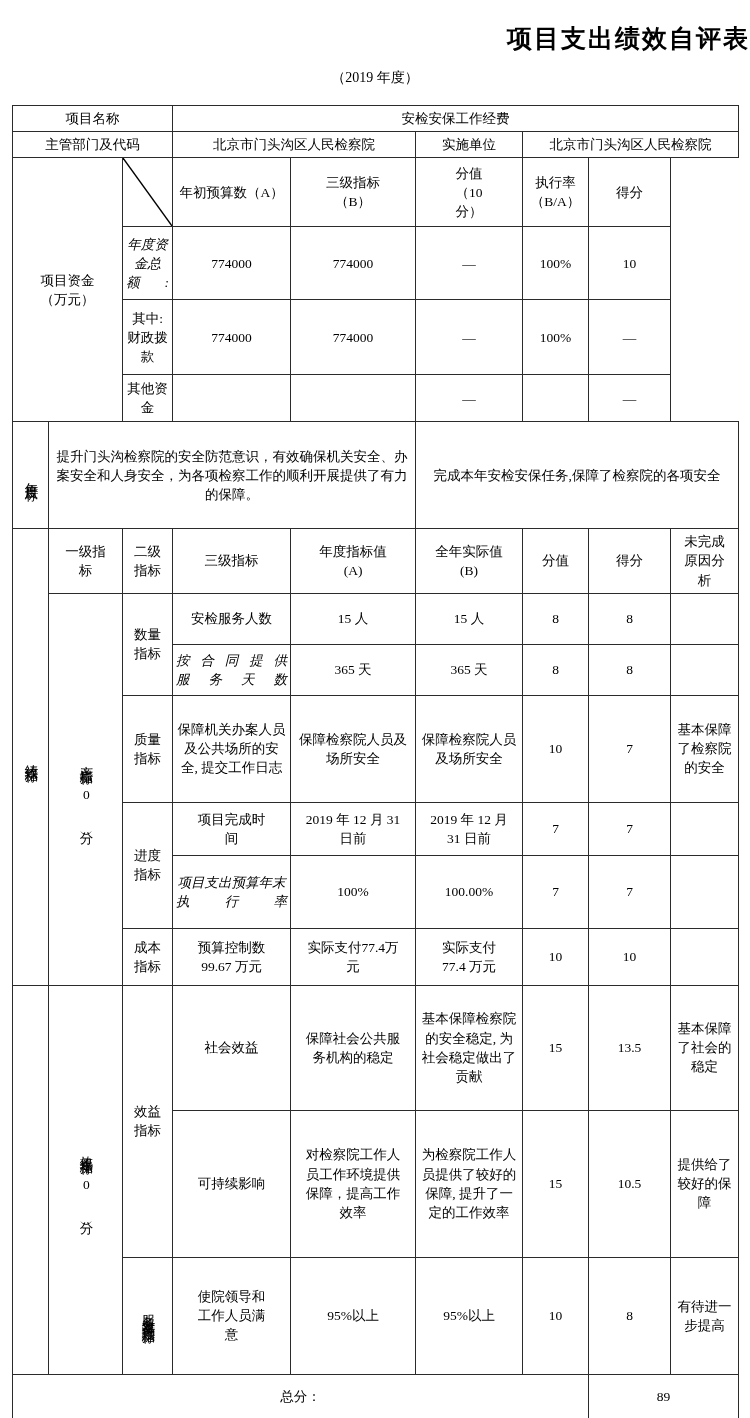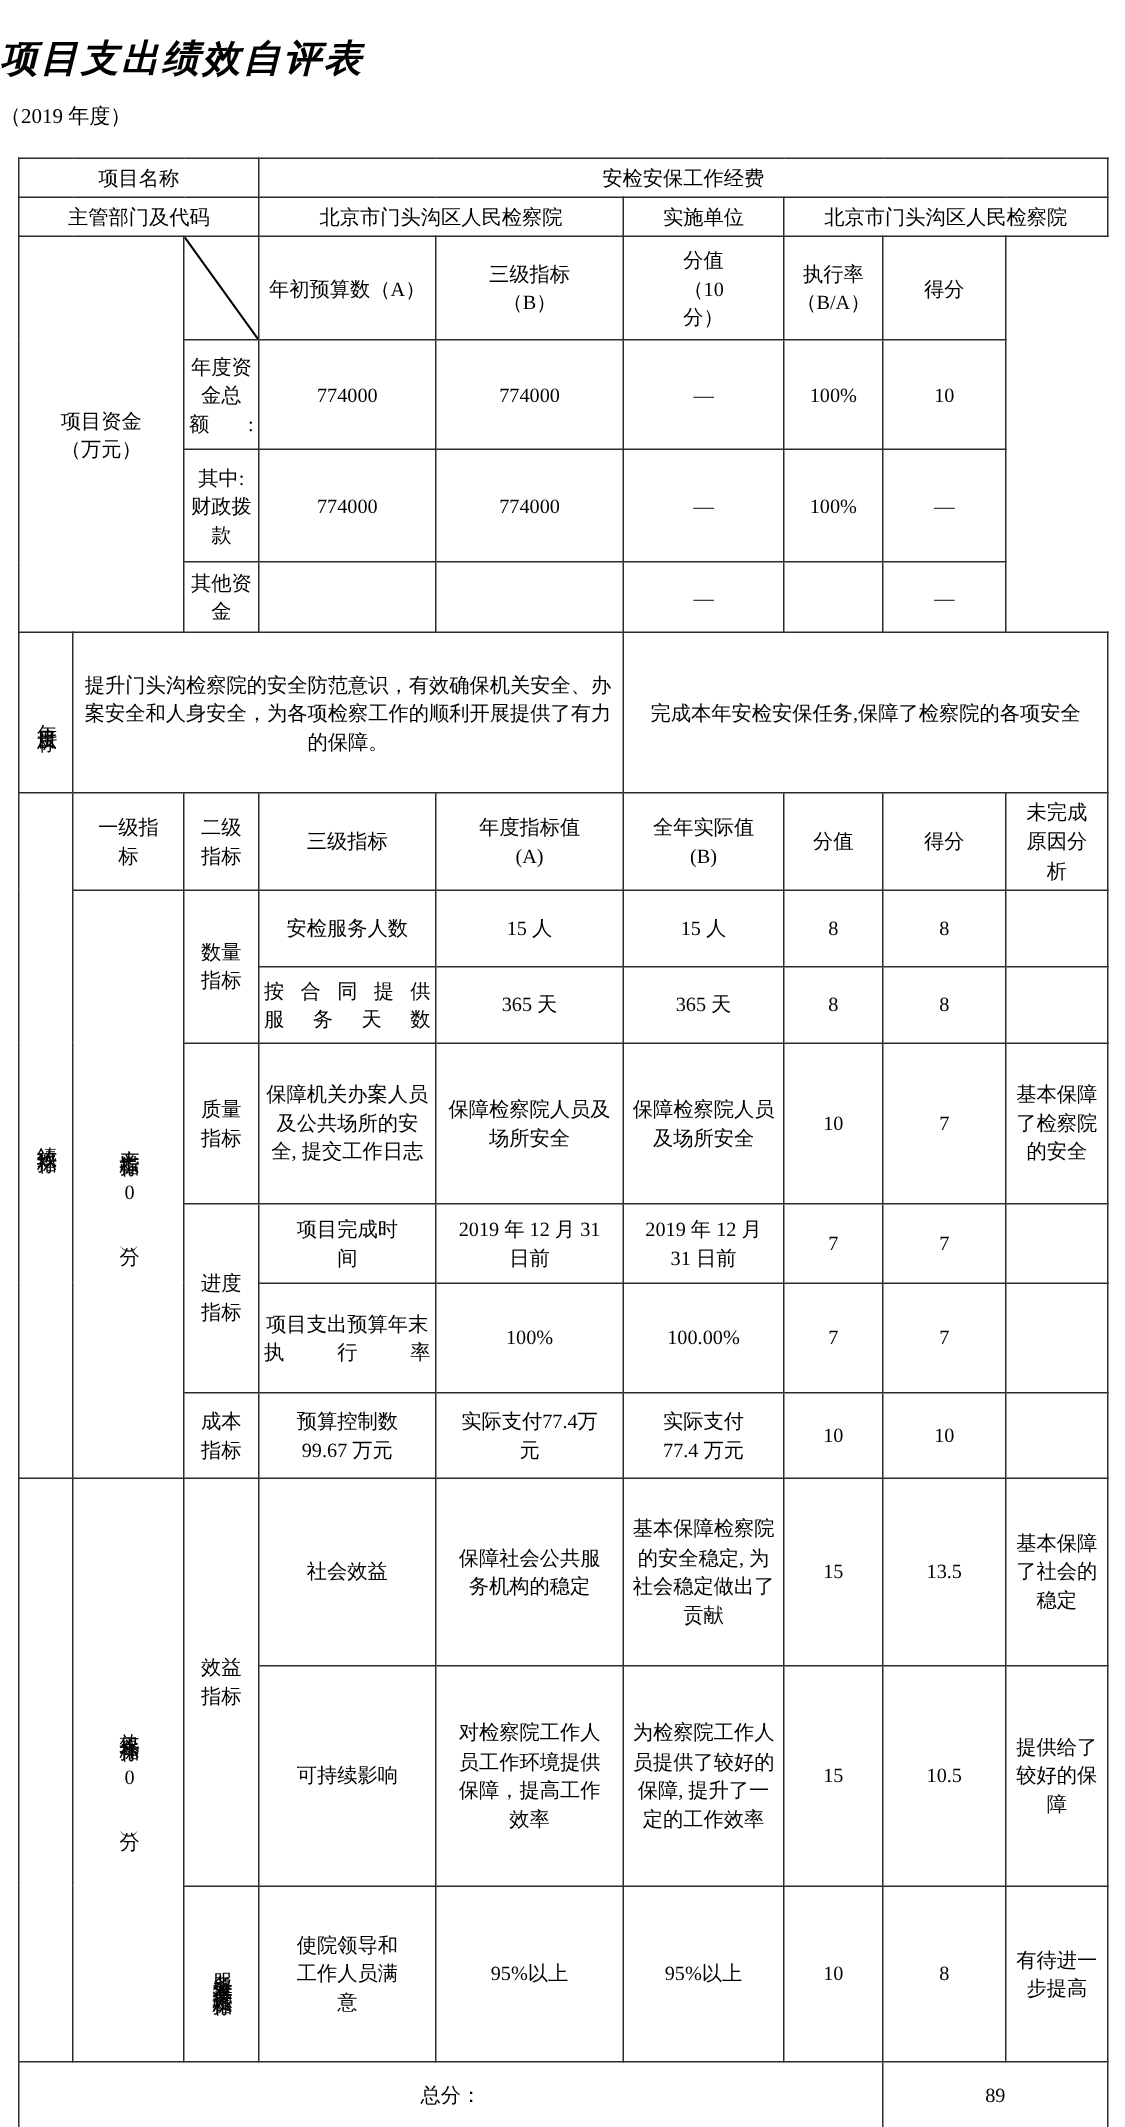--- a/index.html
+++ b/index.html
@@ -3,24 +3,24 @@
 <meta charset="utf-8">
 <style>
   html,body{margin:0;padding:0;}
   body{
     width:750px;height:1418px;background:#ffffff;
     font-family:"Liberation Serif","DejaVu Serif",serif;
     color:#000;overflow:hidden;
   }
   .page{position:relative;width:750px;height:1418px;}
   .title{
-    text-align:left;font-size:25px;font-weight:bold;
-    letter-spacing:2px;margin-top:22px;font-style:italic;
-  }
-  .subtitle{font-size:14px;margin-top:14px;font-family:Liberation Serif, serif;}
+    text-align:right;font-size:25px;font-weight:bold;
+    letter-spacing:2px;margin-top:22px;
+  }
+  .subtitle{text-align:center;font-size:14px;margin-top:14px;font-family:Liberation Serif, serif;}
   table.main{
     border-collapse:collapse;
     width:726px;margin:18px 0 0 12px;
     table-layout:fixed;
   }
   table.main td{
     border:1px solid #2b2b2b;
     font-size:13.5px;
     text-align:center;
     vertical-align:middle;
@@ -37,21 +37,21 @@
   .vwrap{
     writing-mode:vertical-rl;
     text-orientation:upright;
     display:inline-block;
     line-height:1.25;
     letter-spacing:2px;
   }
   td.justify{
     text-align:justify;
     text-align-last:justify;
-    padding-left:7px;padding-right:7px;
+    padding-left:7px;padding-right:7px;font-style:italic;
   }
   td.lft{text-align:left;padding-left:7px;}
   .diag{
     position:relative;padding:0 !important;height:68px;
   }
   .diag svg{display:block;width:100%;height:100%;}
   .goaltext{
     text-align:justify;text-align-last:center;
     padding:8px 10px;font-size:14.5px;line-height:1.6;margin-left:34px;
   }

